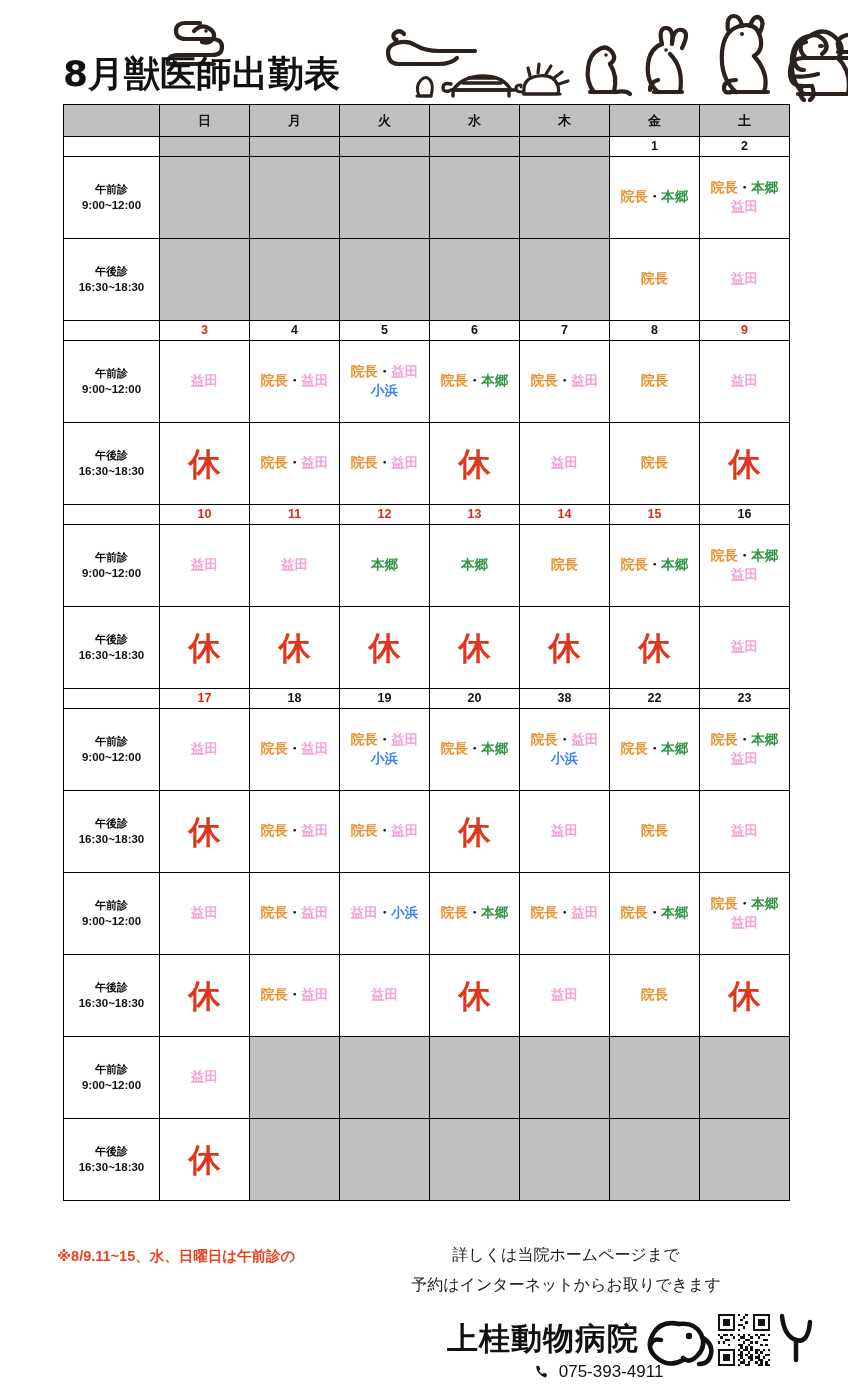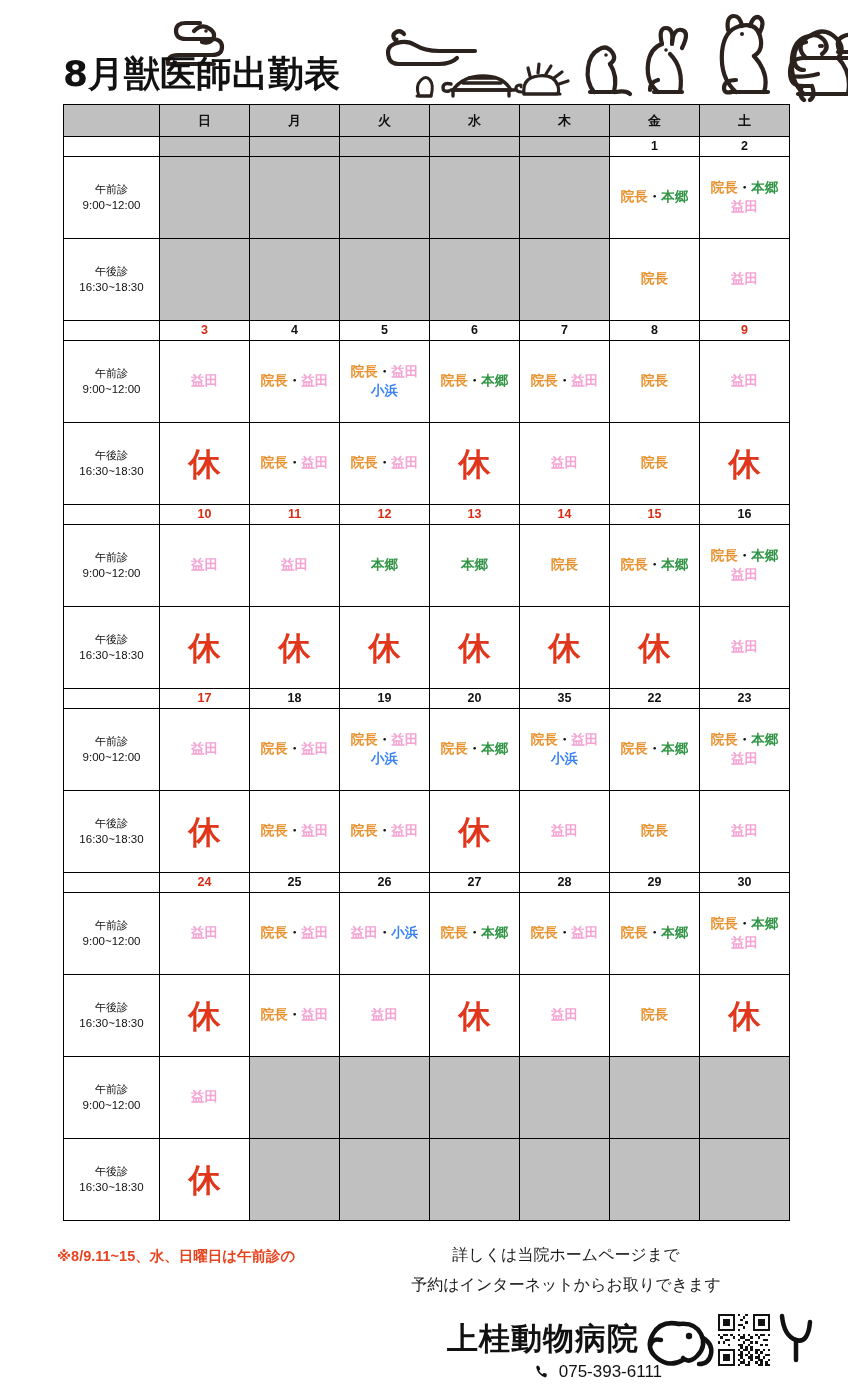--- a/index.html
+++ b/index.html
@@ -33,21 +33,21 @@
   .hdr-row td.blank { background: #c0c0c0; }
 
   .num-row td { height: 19px; font-size: 12.5px; font-weight: bold; color: #111; line-height: 19px; }
   .num-row td.label { background: #fff; }
   .num-row td.red { color: #d92b14; }
   .num-row td.off { background: #c0c0c0; }
 
   .slot-row td { height: 82px; }
   .slot-row td.off { background: #c0c0c0; }
   .slot-label {
-    font-size: 11px; font-weight: normal; color: #111; line-height: 1.5;
+    font-size: 11px; font-weight: bold; color: #111; line-height: 1.5;
     white-space: nowrap;
   }
   .slot-label .t2 { font-size: 11.5px; }
 
   .staff { line-height: 1.35; font-size: 13.5px; font-weight: bold; white-space: nowrap; }
   .staff .ln { display: block; }
   .rest { color: #e0361c; font-size: 32px; font-weight: 900; line-height: 1;
           font-family: "DejaVu Sans", sans-serif; }
 
   .n-incho  { color: #e8912d; }
@@ -437,21 +437,21 @@
               <span class="ln"><span class="n-masuda">益田</span></span>
             </div>
           </td>
         </tr>
         <tr class="num-row">
           <td class="label"></td>
           <td class="red">17</td>
           <td>18</td>
           <td>19</td>
           <td>20</td>
-          <td>35</td>
+          <td>38</td>
           <td>22</td>
           <td>23</td>
         </tr>
         <tr class="slot-row">
           <td>
             <div class="slot-label">
               <div>午前診</div>
               <div class="t2">9:00~12:00</div>
             </div>
           </td>
@@ -525,30 +525,20 @@
           <td>
             <div class="staff">
               <span class="ln"><span class="n-incho">院長</span></span>
             </div>
           </td>
           <td>
             <div class="staff">
               <span class="ln"><span class="n-masuda">益田</span></span>
             </div>
           </td>
-        </tr>
-        <tr class="num-row">
-          <td class="label"></td>
-          <td class="red">24</td>
-          <td>25</td>
-          <td>26</td>
-          <td>27</td>
-          <td>28</td>
-          <td>29</td>
-          <td>30</td>
         </tr>
         <tr class="slot-row">
           <td>
             <div class="slot-label">
               <div>午前診</div>
               <div class="t2">9:00~12:00</div>
             </div>
           </td>
           <td>
             <div class="staff">
@@ -788,17 +778,17 @@
           <path d="M18 28 v20"></path>
         </svg>
       </div>
 
       <div class="phone">
         <span class="ico">
           <svg width="15" height="15" viewBox="0 0 16 16" xmlns="http://www.w3.org/2000/svg">
             <path d="M3 1.5c-1 0-1.8 1-1.6 2.2C2 8.2 5.8 12.5 10.3 14c1.1.4 2.2-.4 2.2-1.5v-1.3c0-.5-.3-.9-.8-1l-2-.5c-.4-.1-.9.1-1.1.5l-.5.8C6.5 10.2 5.2 8.8 4.3 7l.8-.6c.4-.3.5-.7.4-1.1l-.6-2C4.8 2.8 4.4 2.5 4 2.5z" fill="#111"></path>
           </svg>
         </span>
-        <span>075-393-6111</span>
+        <span>075-393-4911</span>
       </div>
     </div>
   </div>
 </div>
 
 </body></html>

